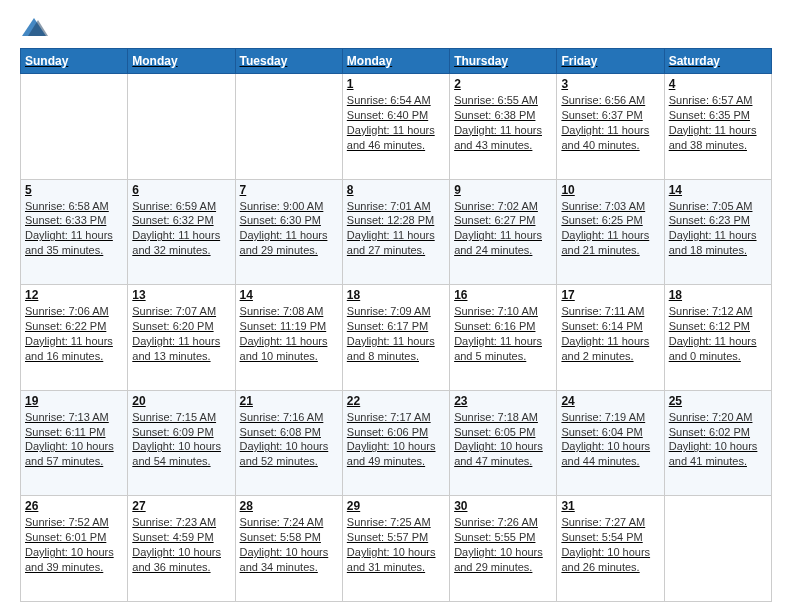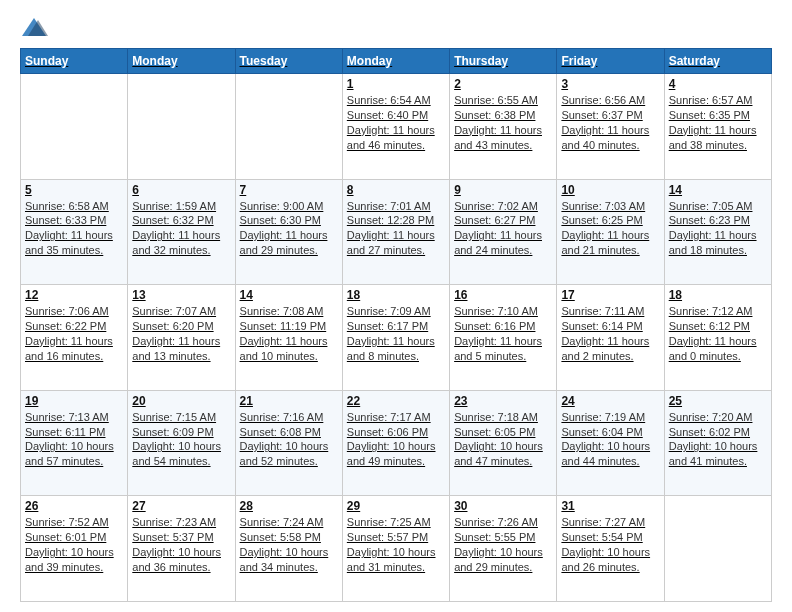--- a/index.html
+++ b/index.html
@@ -170,21 +170,21 @@
         <tr class="row-alt">
           <td>
             <div class="day-num">5</div>
             <div class="day-info">Sunrise: 6:58 AM
 Sunset: 6:33 PM
 Daylight: 11 hours
 and 35 minutes.</div>
           </td>
           <td>
             <div class="day-num">6</div>
-            <div class="day-info">Sunrise: 1:59 AM
+            <div class="day-info">Sunrise: 6:59 AM
 Sunset: 6:32 PM
 Daylight: 11 hours
 and 32 minutes.</div>
           </td>
           <td>
             <div class="day-num">7</div>
             <div class="day-info">Sunrise: 9:00 AM
 Sunset: 6:30 PM
 Daylight: 11 hours
 and 29 minutes.</div>
@@ -324,21 +324,21 @@
           <td>
             <div class="day-num">26</div>
             <div class="day-info">Sunrise: 7:52 AM
 Sunset: 6:01 PM
 Daylight: 10 hours
 and 39 minutes.</div>
           </td>
           <td>
             <div class="day-num">27</div>
             <div class="day-info">Sunrise: 7:23 AM
-Sunset: 5:37 PM
+Sunset: 4:59 PM
 Daylight: 10 hours
 and 36 minutes.</div>
           </td>
           <td>
             <div class="day-num">28</div>
             <div class="day-info">Sunrise: 7:24 AM
 Sunset: 5:58 PM
 Daylight: 10 hours
 and 34 minutes.</div>
           </td>

